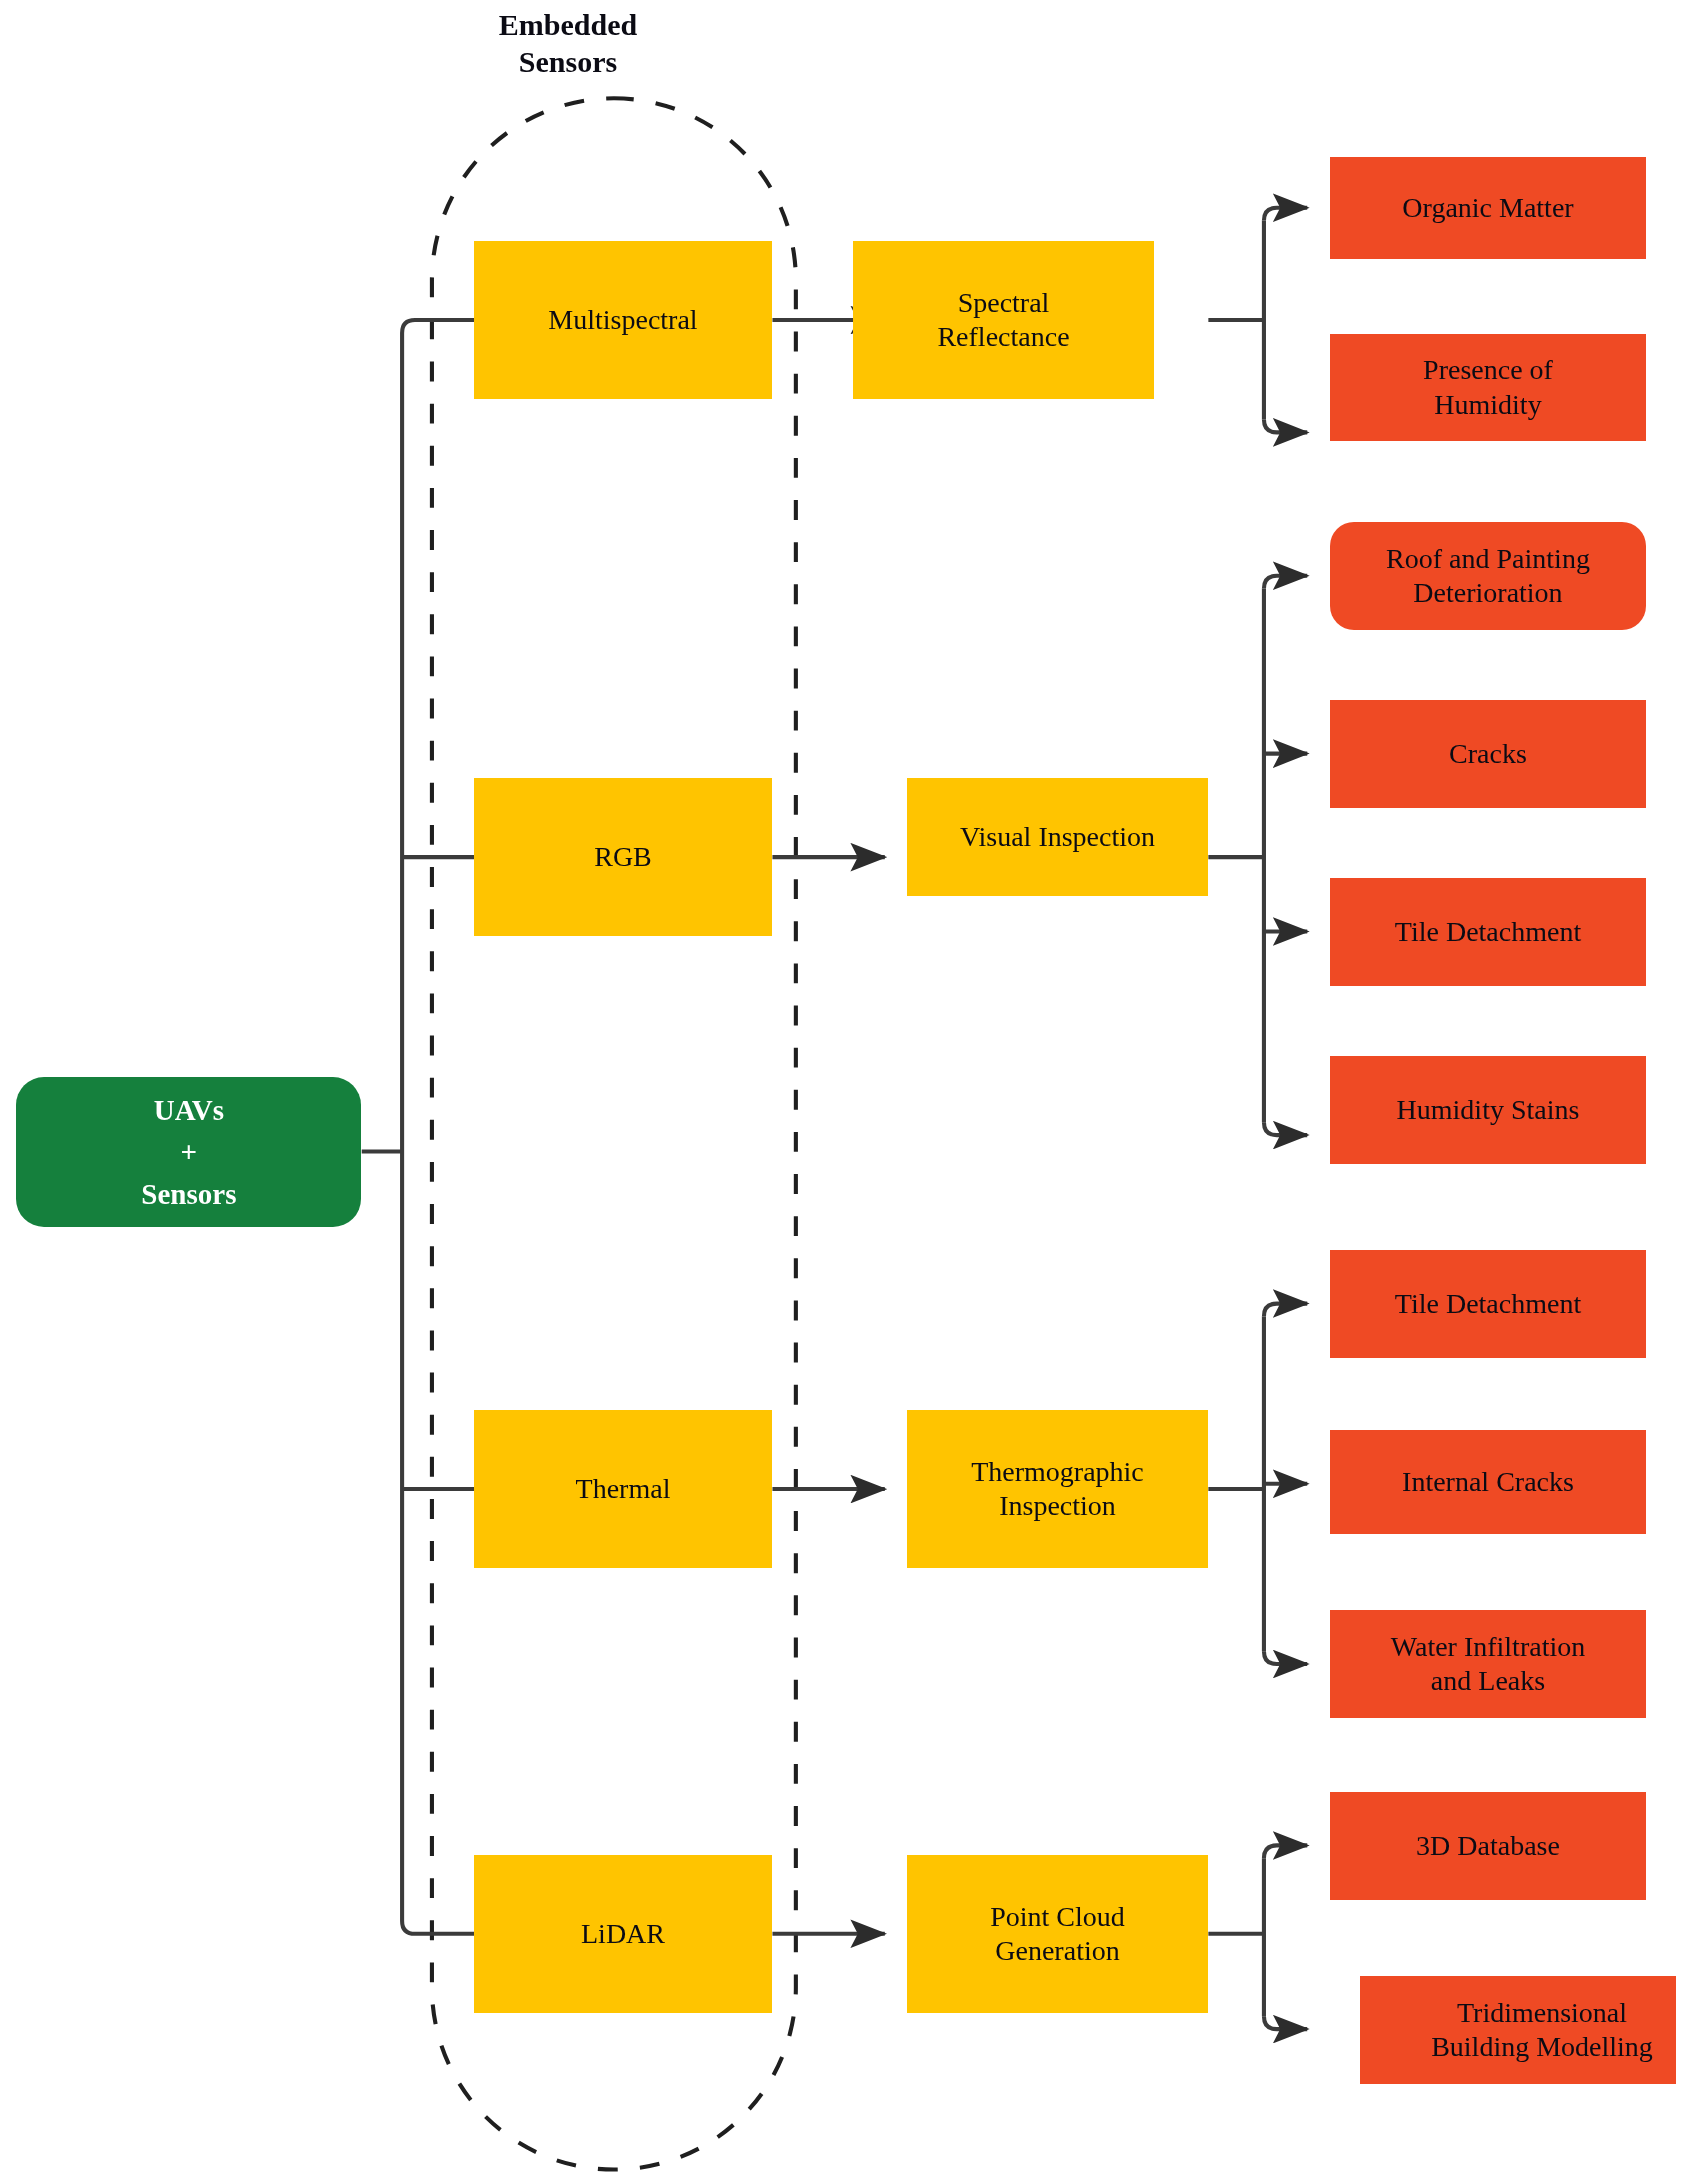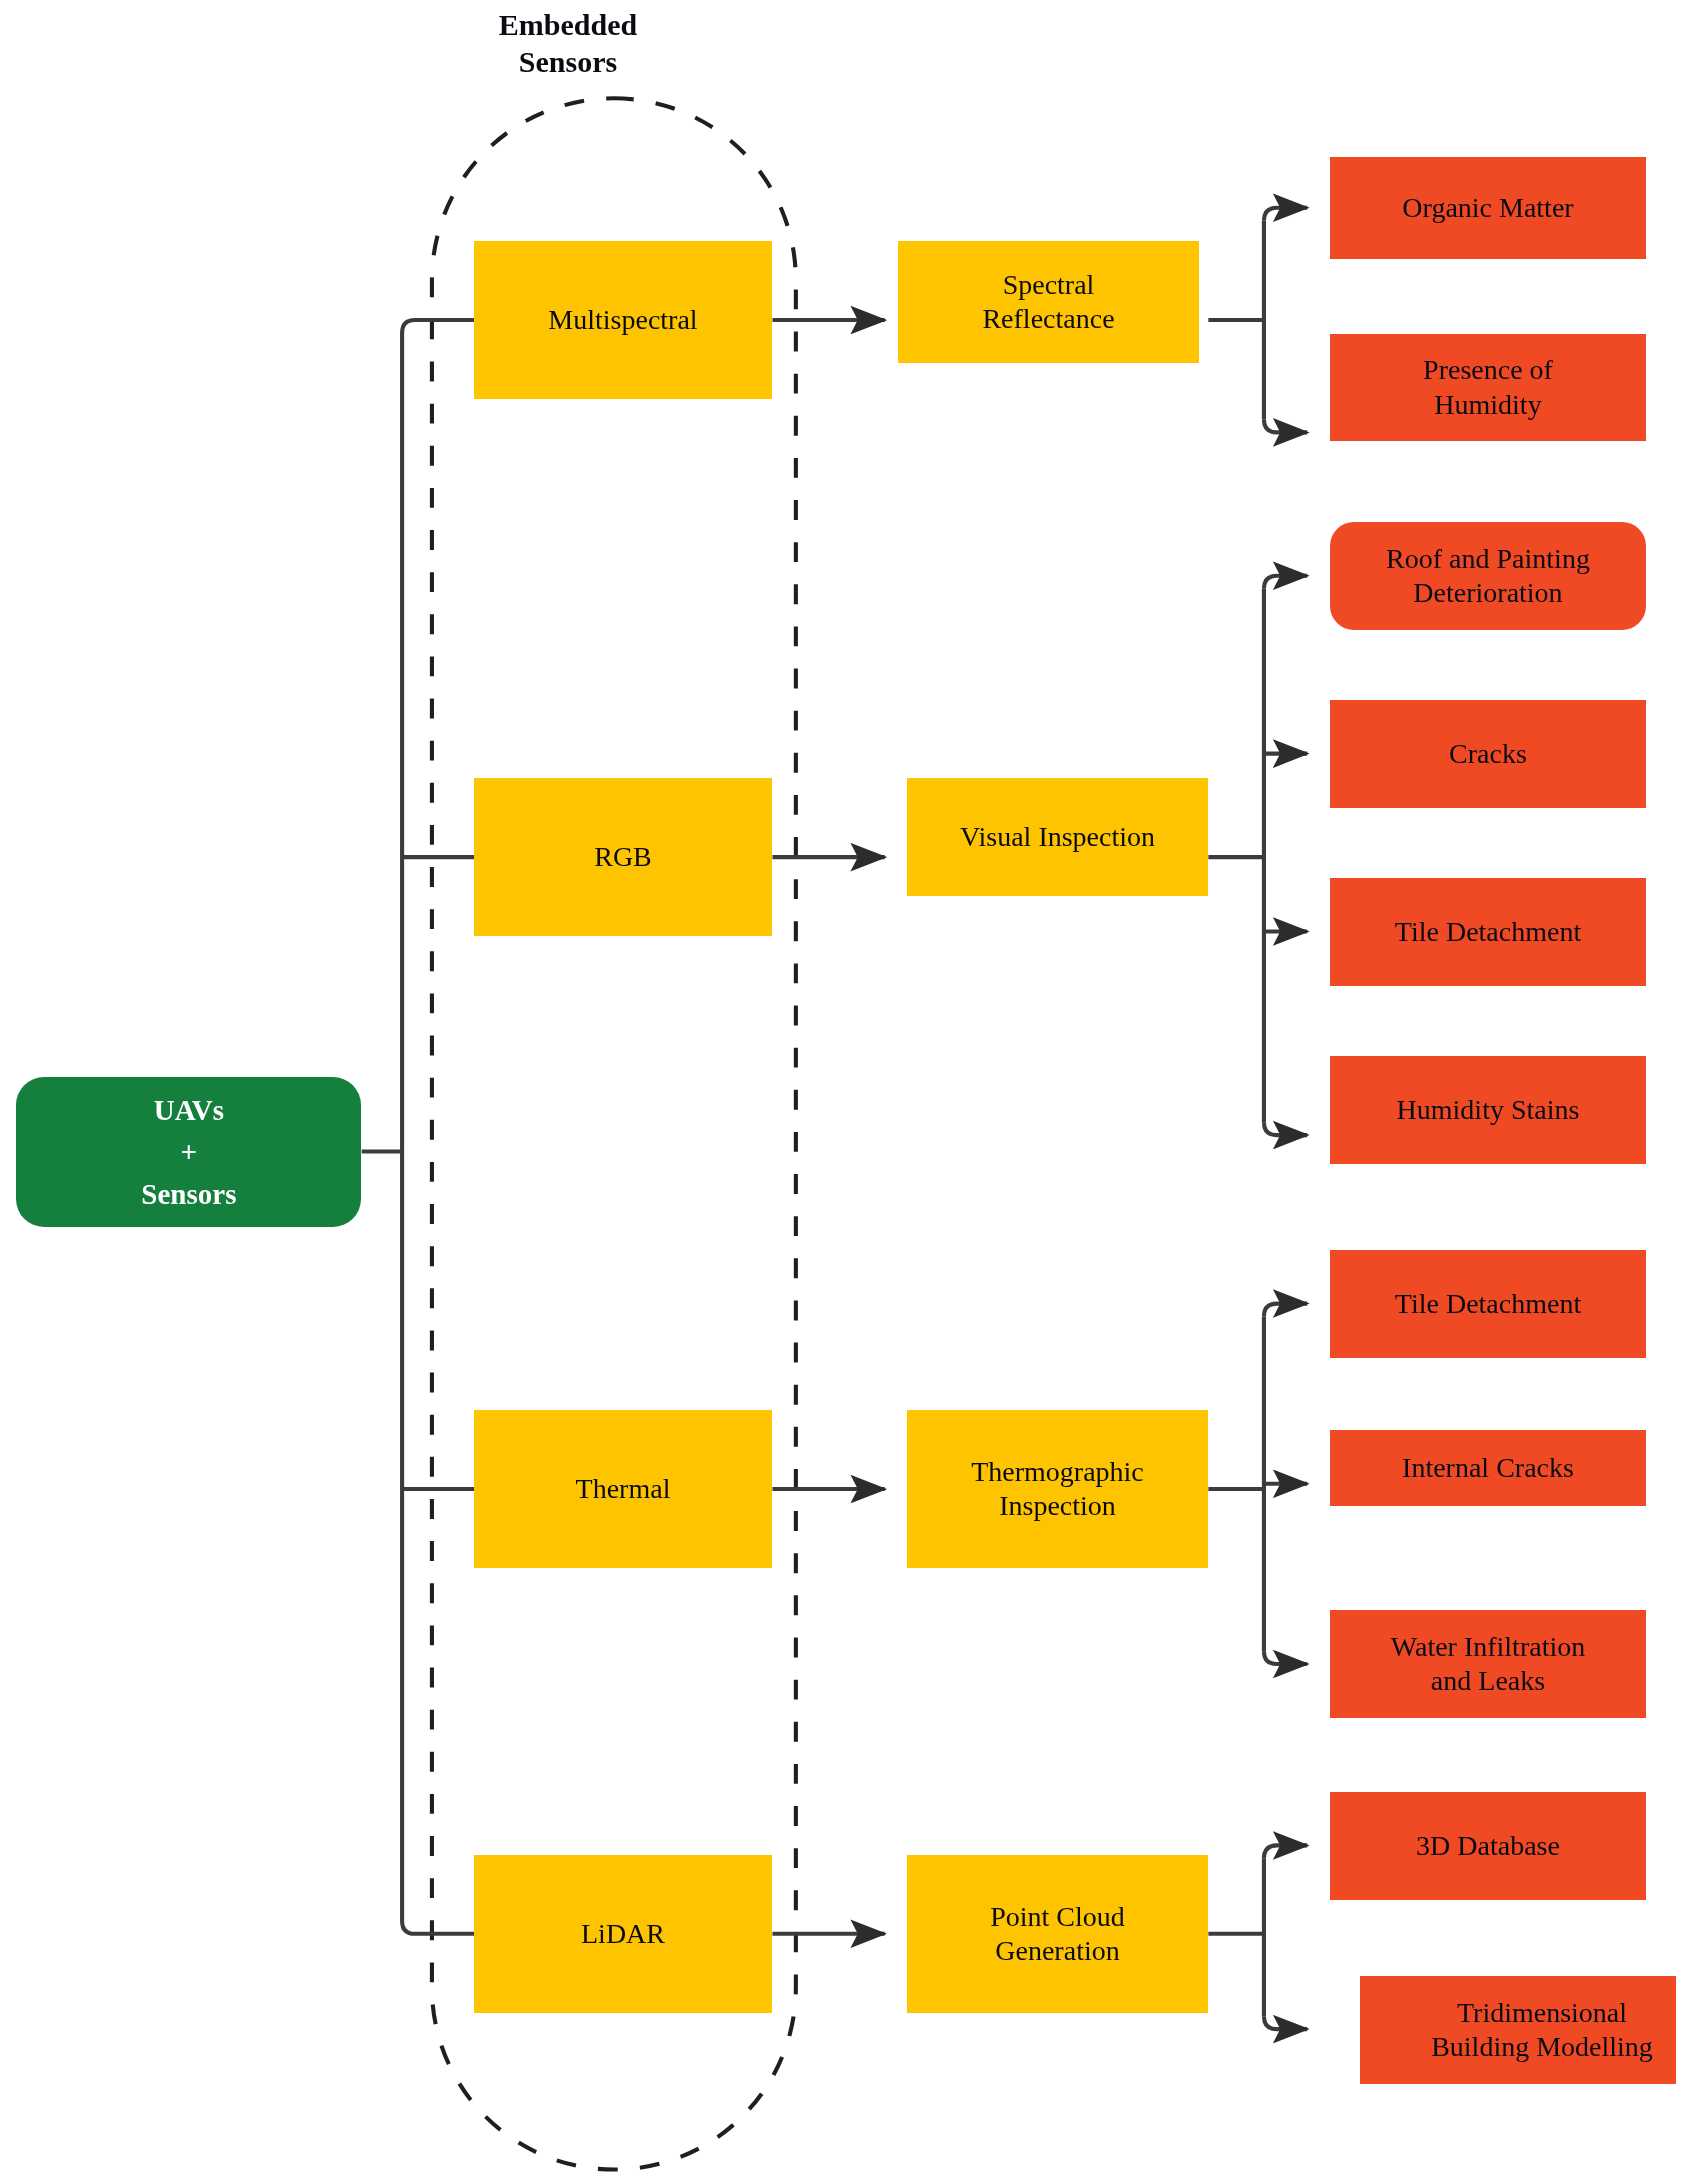--- a/index.html
+++ b/index.html
@@ -135,40 +135,40 @@
 
   <div class="node root" style="left:16.4px; top:1077px; width:345px; height:150px;">UAVs
 +
 Sensors</div>
 
   <div class="node yellow" style="left:474px; top:241px; width:298px; height:158px;">Multispectral</div>
   <div class="node yellow" style="left:474px; top:778px; width:298px; height:158px;">RGB</div>
   <div class="node yellow" style="left:474px; top:1410px; width:298px; height:158px;">Thermal</div>
   <div class="node yellow" style="left:474px; top:1855px; width:298px; height:158px;">LiDAR</div>
 
-  <div class="node yellow" style="left:898px; top:241px; width:301px; height:122px;">Spectral
+  <div class="node yellow" style="left:853px; top:241px; width:301px; height:158px;">Spectral
 Reflectance</div>
   <div class="node yellow" style="left:907px; top:778px; width:301px; height:118px;">Visual Inspection</div>
   <div class="node yellow" style="left:907px; top:1410px; width:301px; height:158px;">Thermographic
 Inspection</div>
   <div class="node yellow" style="left:907px; top:1855px; width:301px; height:158px;">Point Cloud
 Generation</div>
 
   <div class="node red" style="left:1330px; top:157px; width:316px; height:102px;">Organic Matter</div>
   <div class="node red" style="left:1330px; top:334px; width:316px; height:107px;">Presence of
 Humidity</div>
 
   <div class="node red" style="left:1330px; top:522px; width:316px; height:108px;border-radius:24px;">Roof and Painting
 Deterioration</div>
   <div class="node red" style="left:1330px; top:700px; width:316px; height:108px;">Cracks</div>
   <div class="node red" style="left:1330px; top:878px; width:316px; height:108px;">Tile Detachment</div>
   <div class="node red" style="left:1330px; top:1056px; width:316px; height:108px;">Humidity Stains</div>
 
   <div class="node red" style="left:1330px; top:1250px; width:316px; height:108px;">Tile Detachment</div>
-  <div class="node red" style="left:1330px; top:1430px; width:316px; height:76px;text-align:center;">Internal Cracks</div>
+  <div class="node red" style="left:1330px; top:1430px; width:316px; height:104px;text-align:center;">Internal Cracks</div>
   <div class="node red" style="left:1330px; top:1610px; width:316px; height:108px;">Water Infiltration
 and Leaks</div>
 
   <div class="node red" style="left:1330px; top:1792px; width:316px; height:108px;">3D Database</div>
   <div class="node red" style="left:1360px; top:1976px; width:316px; height:108px;padding-left:48px;">Tridimensional
 Building Modelling</div>
 
 </div>
 
 

